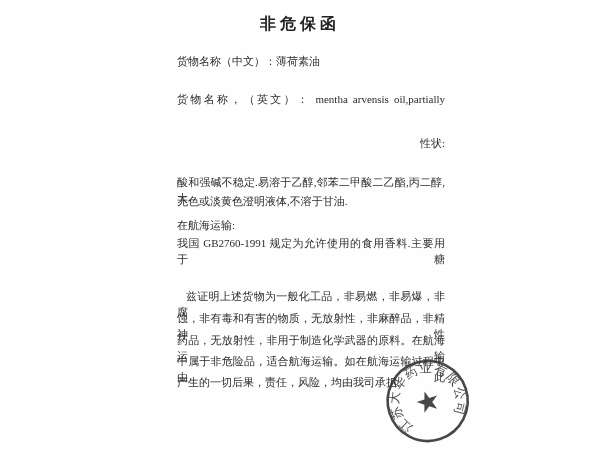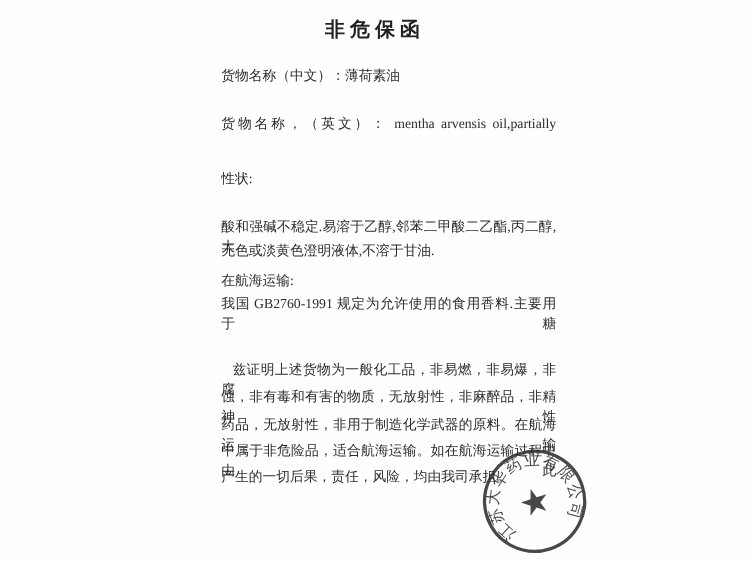--- a/index.html
+++ b/index.html
@@ -25,21 +25,21 @@
   }
   .j{ 
     white-space:normal;
     text-align:justify;text-align-last:justify;
   }
   .indent{text-indent:9px;}
   
   .y-cargo-cn{top:53px;}
   .y-cargo-en1{top:76px;margin-top:15px;}
   .y-cargo-en2{top:96px;}
-  .y-prop-h{top:135px;}
+  .y-prop-h{top:135px;text-align:right;}
   .y-prop-1{top:155px;}
   .y-prop-2{top:174px;}
   .y-prop-3{top:193px;}
   .y-use-h{top:217px;}
   .y-use-1{top:235px;}
   .y-use-2{top:255px;}
   .y-dec-1{top:288px;}
   .y-dec-2{top:310px;}
   .y-dec-3{top:332px;}
   .y-dec-4{top:353px;}

